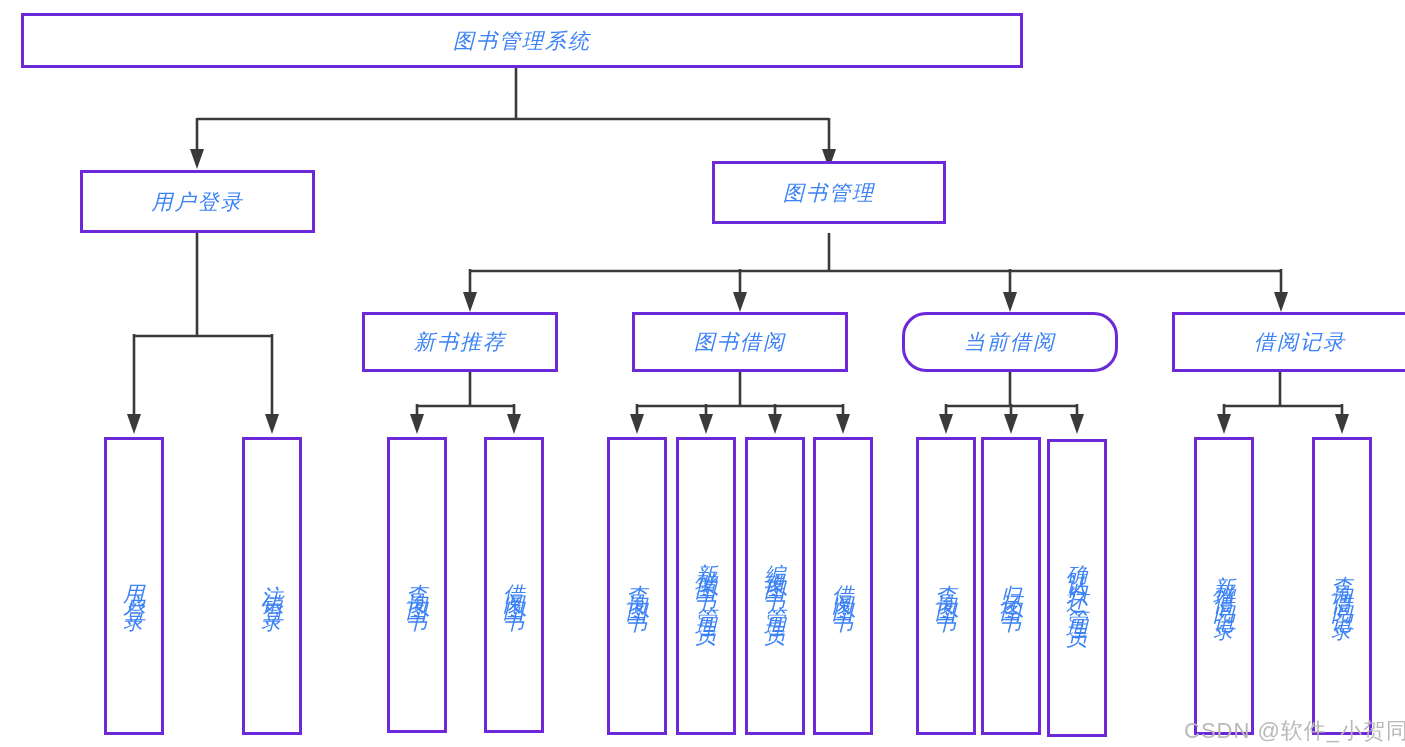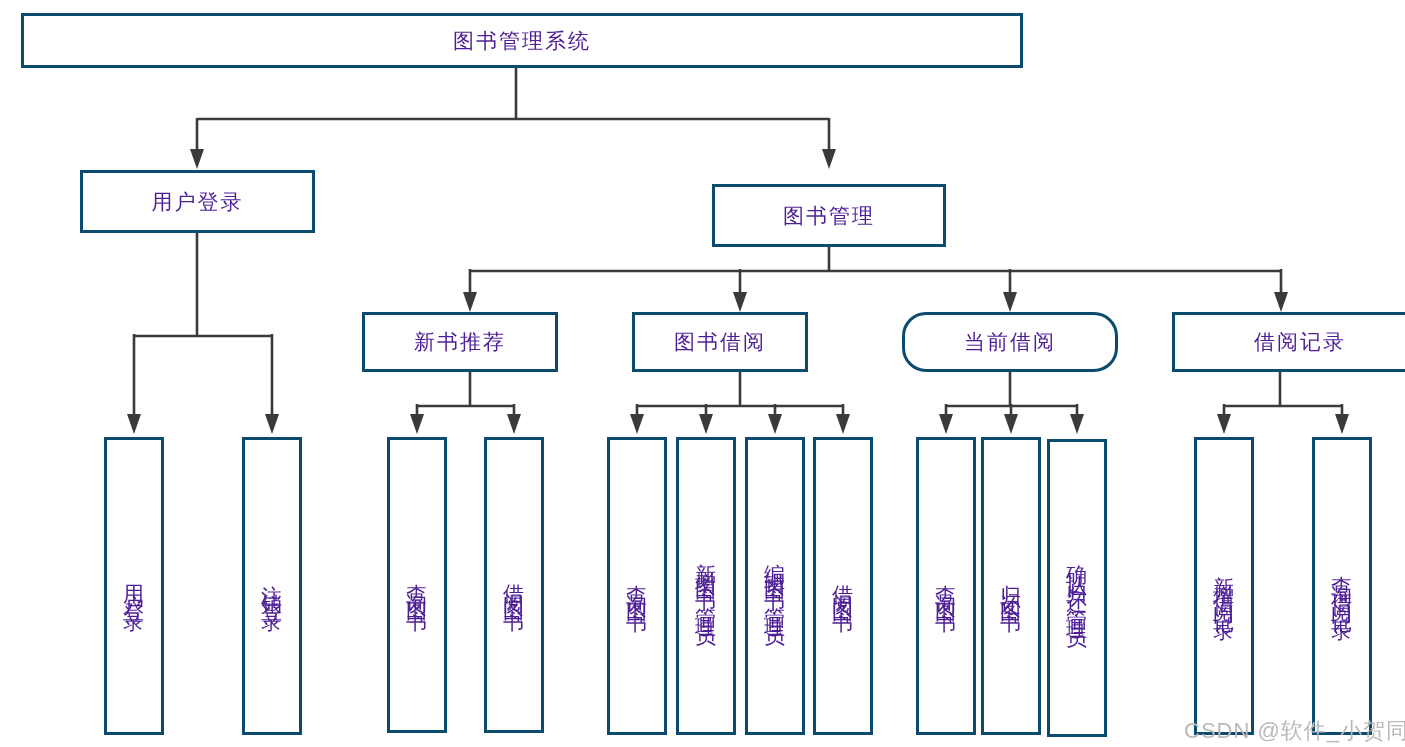--- a/index.html
+++ b/index.html
@@ -13,25 +13,26 @@
   }
   .connectors {
     position: absolute;
     left: 0; top: 0;
     width: 1405px; height: 747px;
   }
   .box {
     position: absolute;
     box-sizing: border-box;
     background: #ffffff;
-    border: 3px solid #0c4a6e;
+    border: 3px solid #6d28d9;
     display: flex;
     align-items: center;
     justify-content: center;
-    color: #4c1d95;
+    color: #3b82f6;
+    font-style: italic;
   }
   .box.h span {
     font-size: 21px;
     letter-spacing: 2px;
     white-space: nowrap;
   }
   .box.v span {
     writing-mode: vertical-rl;
     text-orientation: mixed;
     font-size: 21px;
@@ -102,35 +103,35 @@
     </g>
   </svg>
 
   <div class="box h" style="left:21px; top:13px; width:1002px; height:55px;">
     <span>图书管理系统</span>
   </div>
 
   <div class="box h" style="left:80px; top:170px; width:235px; height:63px;">
     <span>用户登录</span>
   </div>
-  <div class="box h" style="left:712px; top:184px; width:234px; height:63px;">
+  <div class="box h" style="left:712px; top:161px; width:234px; height:63px;">
     <span>图书管理</span>
   </div>
 
   <div class="box v" style="left:104px; top:437px; width:60px; height:298px;">
     <span>用户登录</span>
   </div>
   <div class="box v" style="left:242px; top:437px; width:60px; height:298px;">
     <span>注销登录</span>
   </div>
 
   <div class="box h" style="left:362px; top:312px; width:196px; height:60px;">
     <span>新书推荐</span>
   </div>
-  <div class="box h" style="left:632px; top:312px; width:176px; height:60px;">
+  <div class="box h" style="left:632px; top:312px; width:216px; height:60px;">
     <span>图书借阅</span>
   </div>
   <div class="box h" style="left:902px; top:312px; width:216px; height:60px;border-radius:24px;">
     <span>当前借阅</span>
   </div>
   <div class="box h" style="left:1172px; top:312px; width:256px; height:60px;">
     <span>借阅记录</span>
   </div>
 
   <div class="box v" style="left:387px; top:437px; width:60px; height:296px;">

